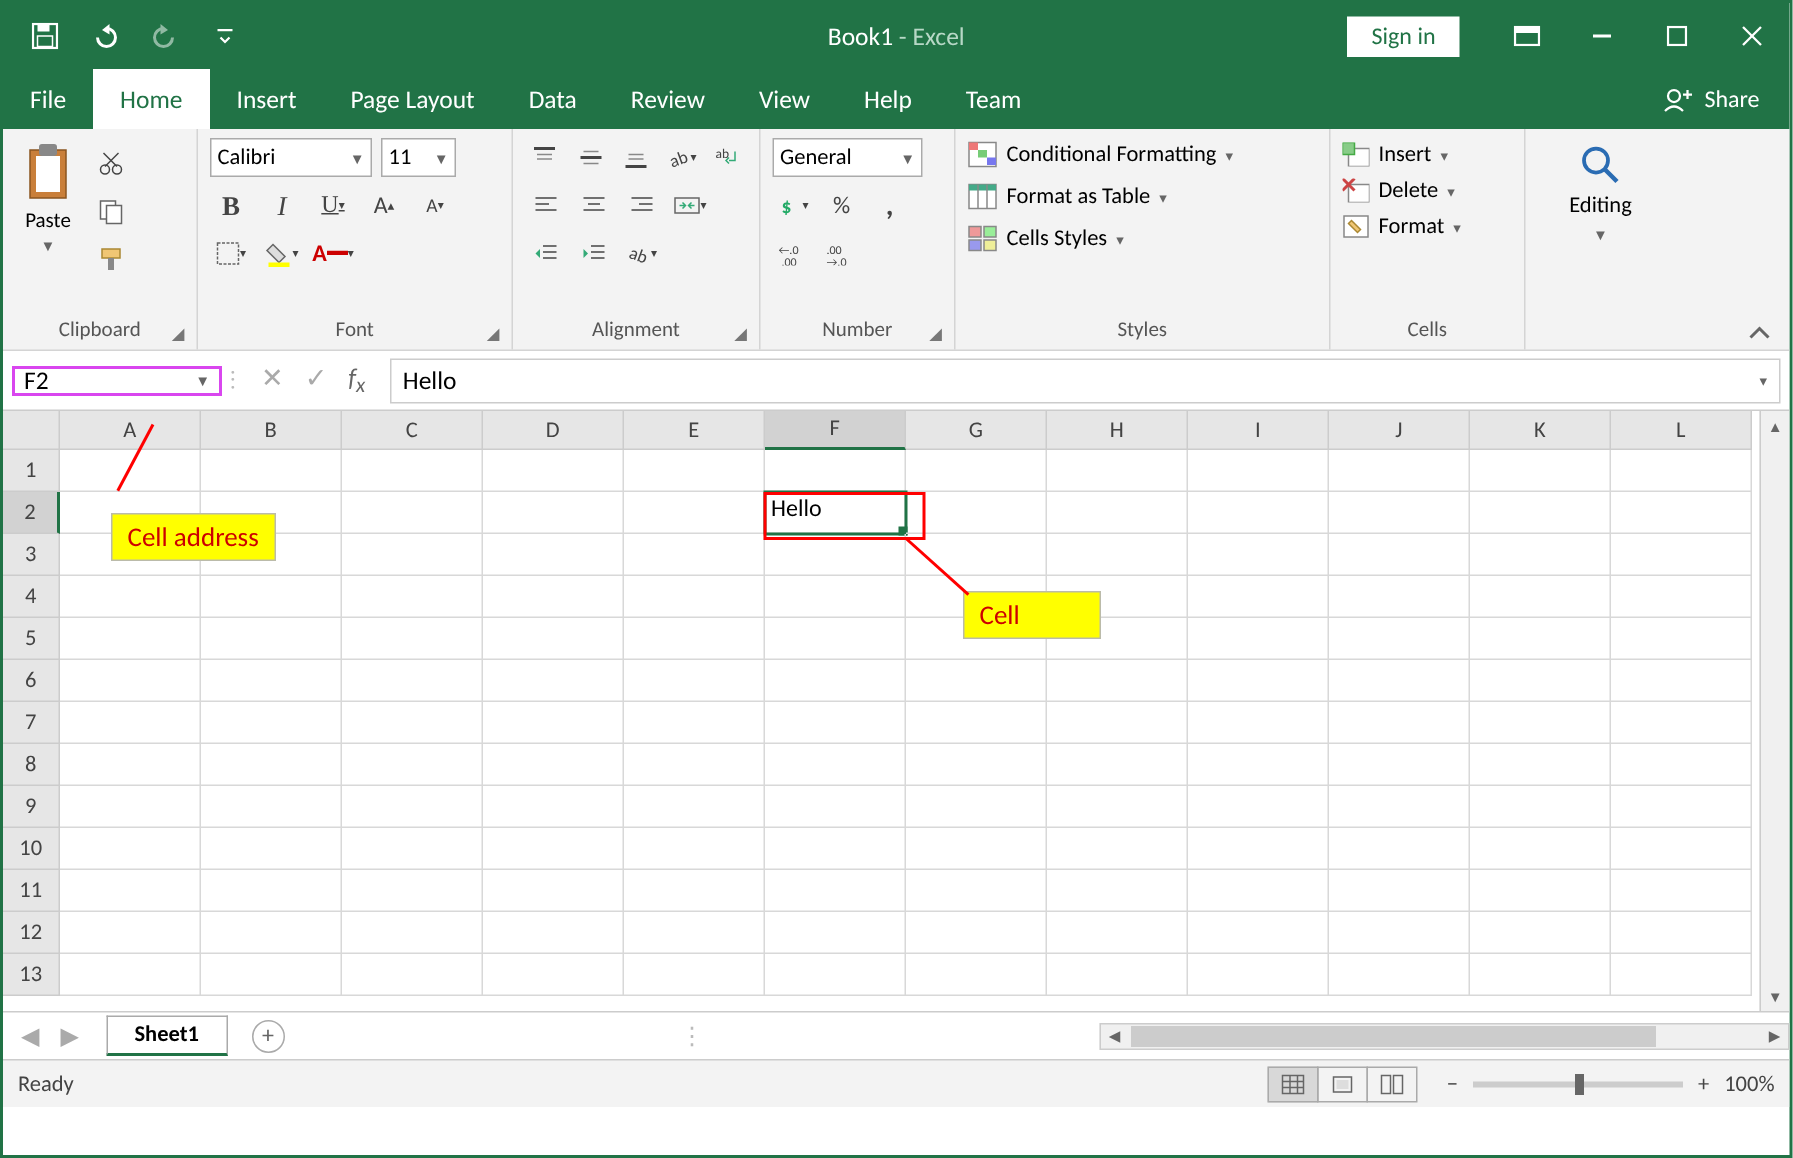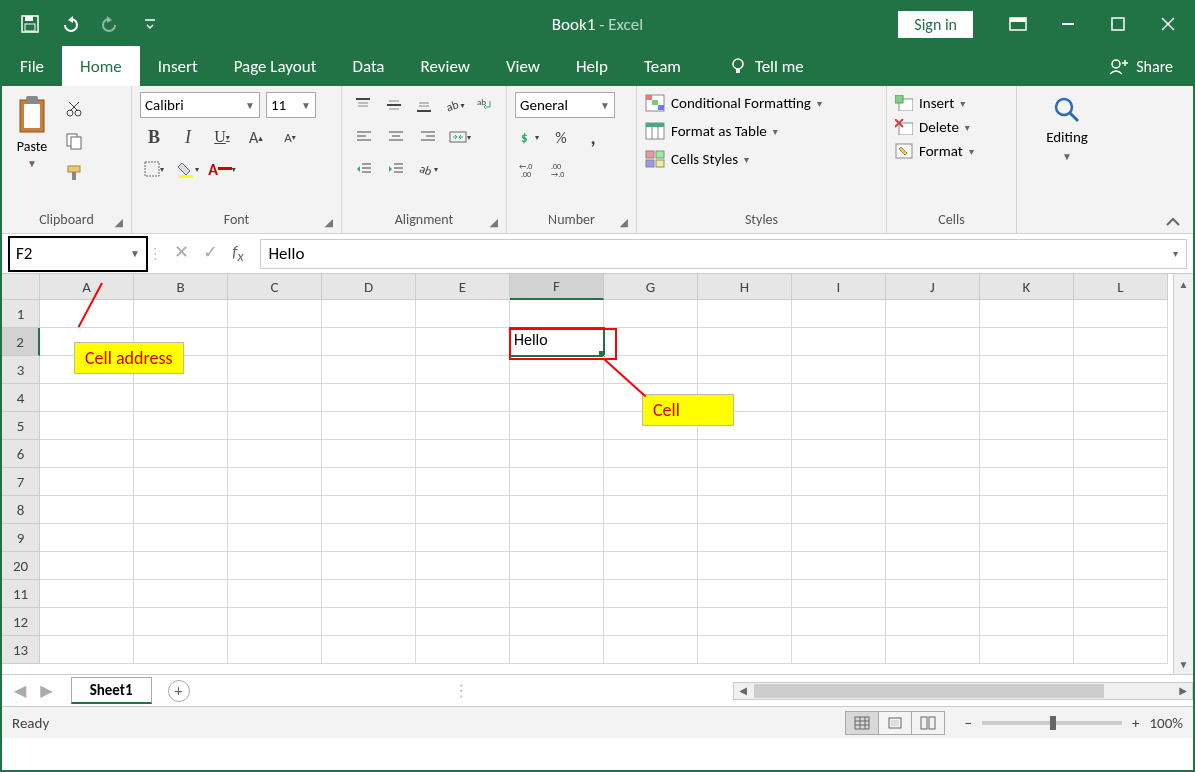--- a/index.html
+++ b/index.html
@@ -31,41 +31,41 @@
 
 .clip-body { display: flex; }
 .paste-big { display: flex; flex-direction: column; align-items: center; gap: 2px; padding: 2px 4px; cursor: pointer; }
 .paste-big .lbl { font-size: 14px; }
 .clip-small { display: flex; flex-direction: column; gap: 6px; padding-left: 6px; padding-top: 4px; }
 .ribbtn { width: 28px; height: 26px; display: flex; align-items: center; justify-content: center; cursor: pointer; color: #444; }
 
 .font-body { display: flex; flex-direction: column; gap: 6px; }
 .font-row { display: flex; gap: 6px; align-items: center; }
 .combo { background: #fff; border: 1px solid #aaa; height: 26px; display: flex; align-items: center; padding: 0 4px; font-size: 15px; cursor: pointer; }
-.combo.fontname { width: 120px; }
+.combo.fontname { width: 108px; }
 .combo.fontsize { width: 50px; }
 .combo .dd { margin-left: auto; font-size: 10px; color: #666; }
 .bold { font-weight: bold; font-family: serif; font-size: 18px;}
 .italic { font-style: italic; font-family: serif; font-size: 18px; }
 .under { text-decoration: underline; font-family: serif; font-size: 16px; }
 
 .align-body, .num-body { display: flex; flex-direction: column; gap: 6px; }
 .align-body .row, .num-body .row { display: flex; gap: 4px; align-items: center; }
 
 .styles-body { display: flex; flex-direction: column; gap: 10px; padding-top: 2px; }
 .styles-body .item { display: flex; align-items: center; gap: 6px; font-size: 15px; cursor: pointer; }
 
 .cells-body { display: flex; flex-direction: column; gap: 6px; padding-top: 2px; }
 .cells-body .item { display: flex; align-items: center; gap: 6px; font-size: 15px; cursor: pointer; }
 
 .editing-body { display: flex; flex-direction: column; align-items: center; gap: 4px; padding: 4px 10px; cursor: pointer; }
 
 
 .fbar { height: 40px; background: #fff; border-bottom: 1px solid #ccc; display: flex; align-items: center; padding: 4px 6px; gap: 6px; }
-.namebox { width: 140px; height: 36px; border: 2px solid #000000; display: flex; align-items: center; padding: 0 6px; font-size: 17px; background: #fff; }
+.namebox { width: 140px; height: 20px; border: 2px solid #d946ef; display: flex; align-items: center; padding: 0 6px; font-size: 17px; background: #fff; }
 .namebox .dd { margin-left: auto; font-size: 10px; color: #666; }
 .fx-btns { display: flex; gap: 14px; padding: 0 10px; color: #aaa; }
 .fx-btns .fx { font-style: italic; color: #666; }
 .formula-input { flex: 1; height: 30px; border: 1px solid #ccc; background: #fff; padding: 0 8px; font-size: 17px; display: flex; align-items: center; }
 .formula-input .dd { margin-left: auto; font-size: 10px; color: #666; }
 
 
 .gridwrap { position: relative; height: 400px; overflow: hidden; background: #fff; }
 .corner { position: absolute; left: 0; top: 0; width: 38px; height: 26px; background: #e6e6e6; border-right: 1px solid #ccc; border-bottom: 1px solid #ccc; }
 .colheads { position: absolute; left: 38px; top: 0; height: 26px; display: flex; }
@@ -171,27 +171,20 @@
 <div class="tabstrip">
   <div class="tab">File</div>
   <div class="tab active">Home</div>
   <div class="tab">Insert</div>
   <div class="tab">Page Layout</div>
   <div class="tab">Data</div>
   <div class="tab">Review</div>
   <div class="tab">View</div>
   <div class="tab">Help</div>
   <div class="tab">Team</div>
-  <div class="tab tellme">
-    <svg width="18" height="18">
-        <circle cx="9" cy="7" r="5" fill="none" stroke="#fff" stroke-width="1.5"></circle>
-        <rect x="7" y="12" width="4" height="4" fill="#fff"></rect>
-      </svg>
-    <span>Tell me</span>
-  </div>
   <div class="share">
     <svg width="20" height="18">
         <circle cx="8" cy="7" r="4" fill="none" stroke="#fff" stroke-width="1.5"></circle>
         <path d="M2 17 Q8 11 14 17" fill="none" stroke="#fff" stroke-width="1.5"></path>
         <line x1="14" y1="6" x2="20" y2="6" stroke="#fff" stroke-width="1.5"></line>
         <line x1="17" y1="3" x2="17" y2="9" stroke="#fff" stroke-width="1.5"></line>
       </svg>
     <span>Share</span>
   </div>
 </div>
@@ -535,21 +528,21 @@
   <div class="rowheads" id="rowheads">
       <div class="rowhead">1</div>
       <div class="rowhead sel">2</div>
       <div class="rowhead">3</div>
       <div class="rowhead">4</div>
       <div class="rowhead">5</div>
       <div class="rowhead">6</div>
       <div class="rowhead">7</div>
       <div class="rowhead">8</div>
       <div class="rowhead">9</div>
-      <div class="rowhead">20</div>
+      <div class="rowhead">10</div>
       <div class="rowhead">11</div>
       <div class="rowhead">12</div>
       <div class="rowhead">13</div>
     </div>
   <div class="cells" id="cells">
       <div class="row">
         <div class="cell"></div>
         <div class="cell"></div>
         <div class="cell"></div>
         <div class="cell"></div>

